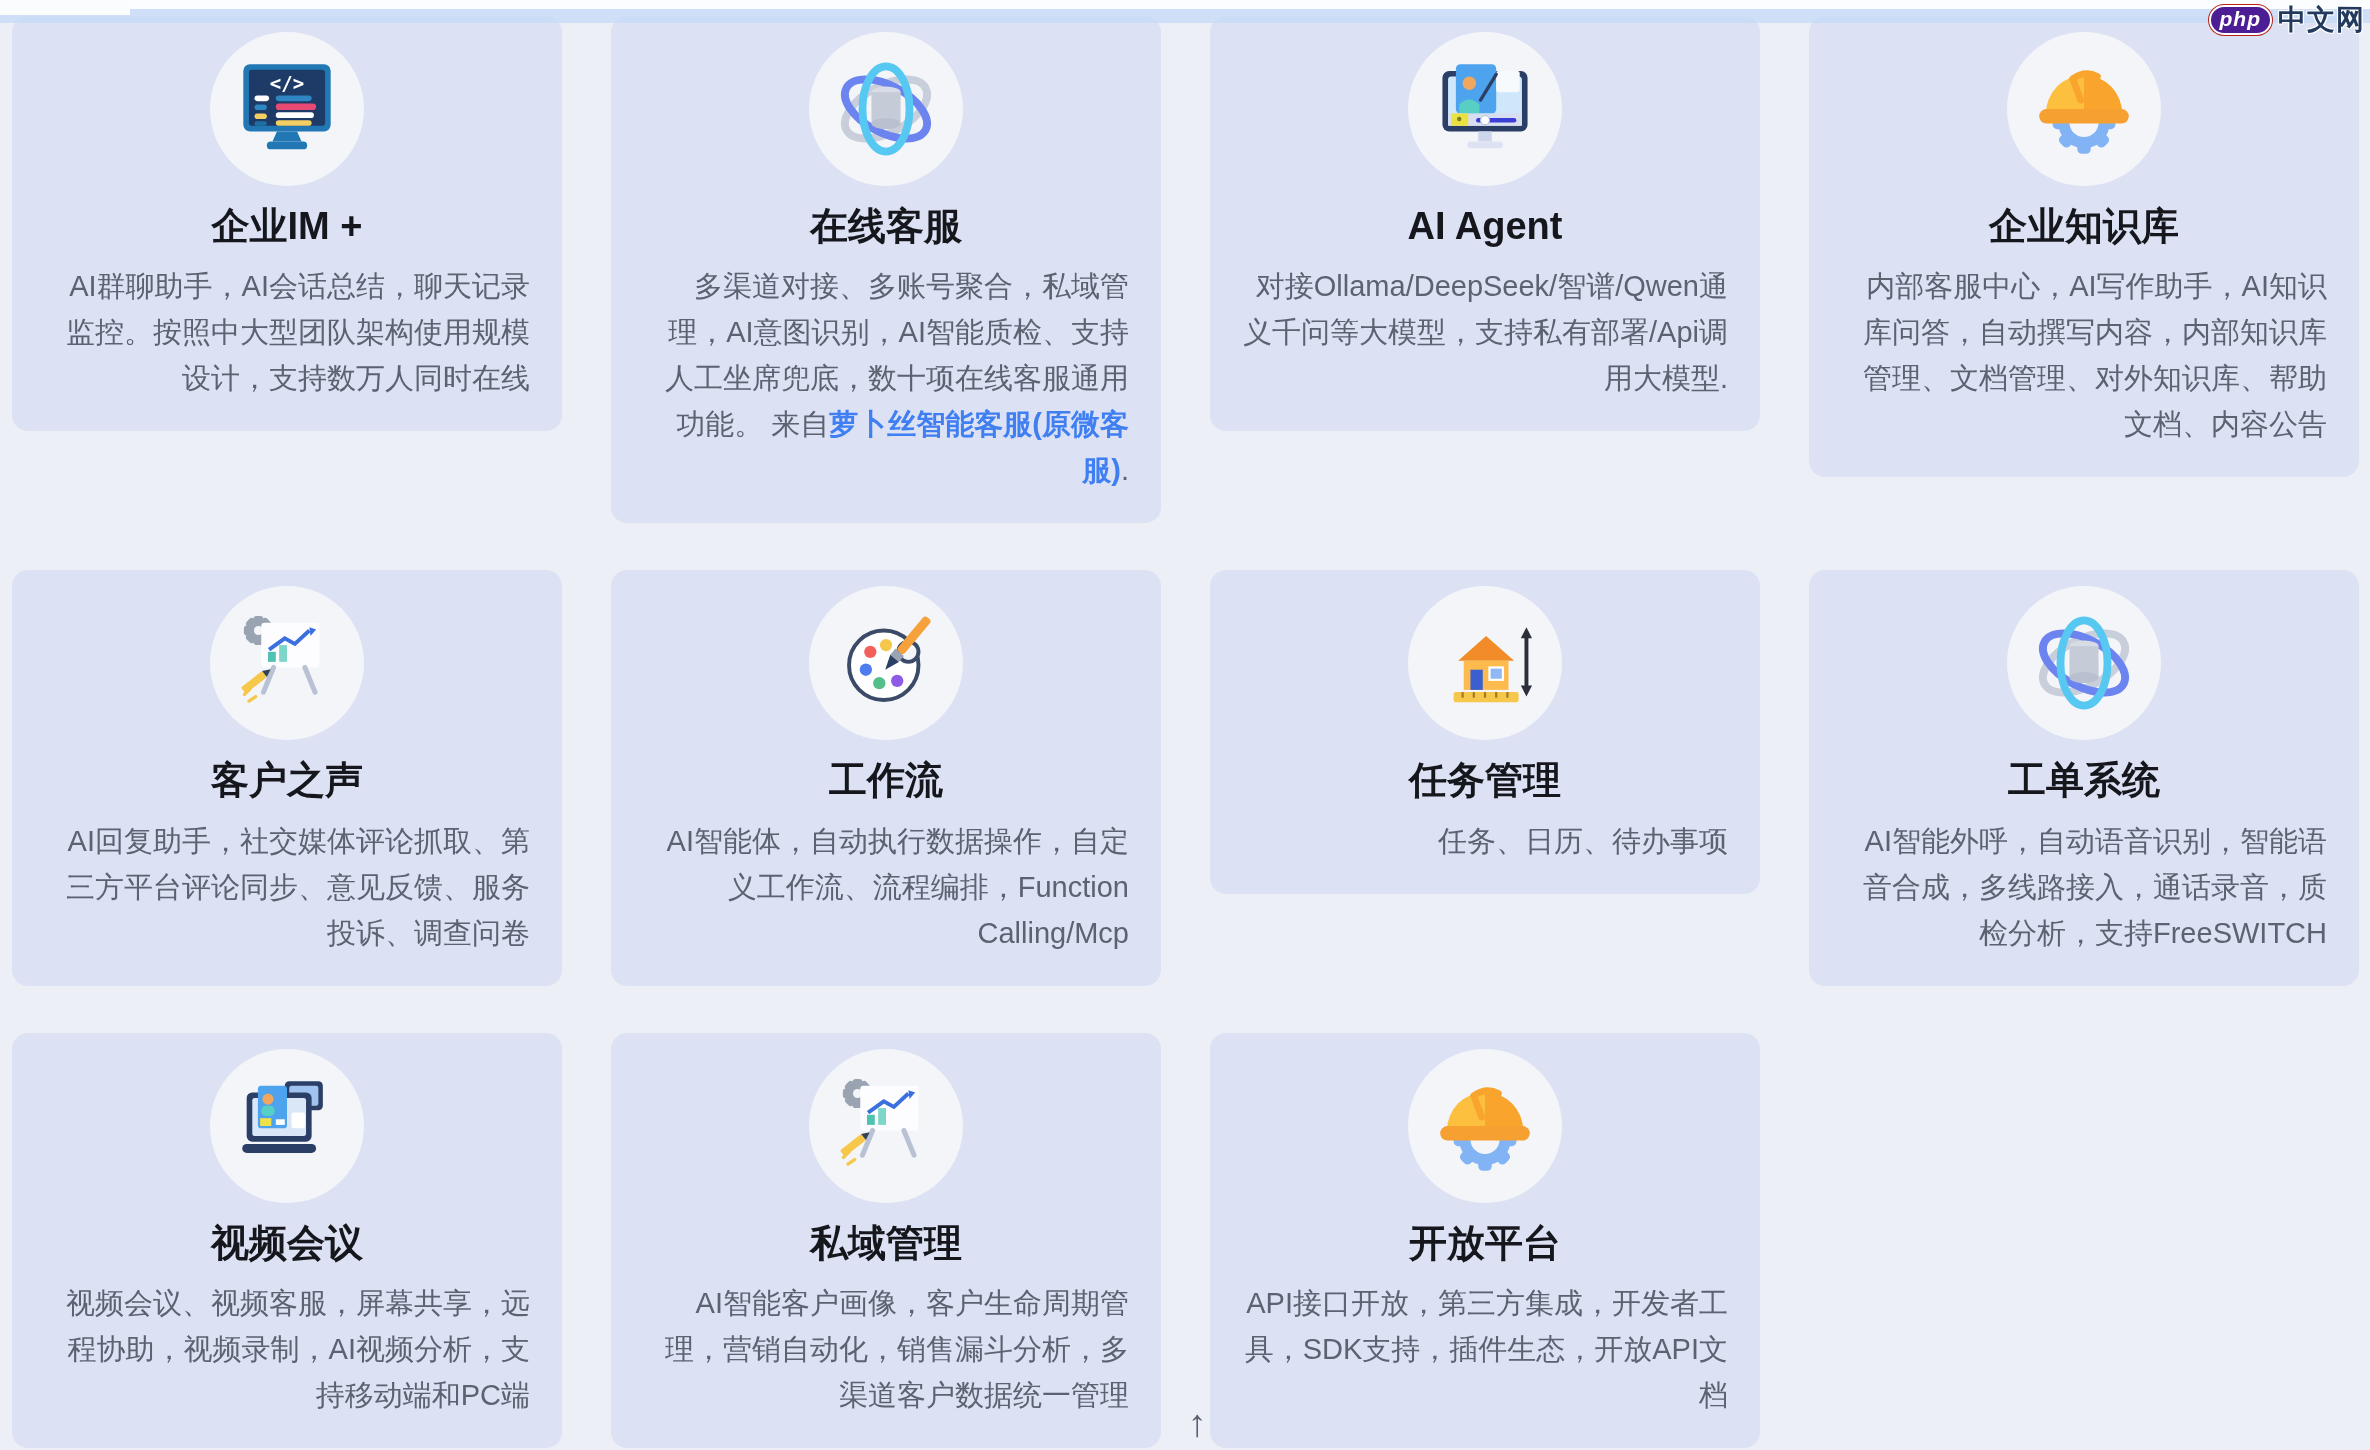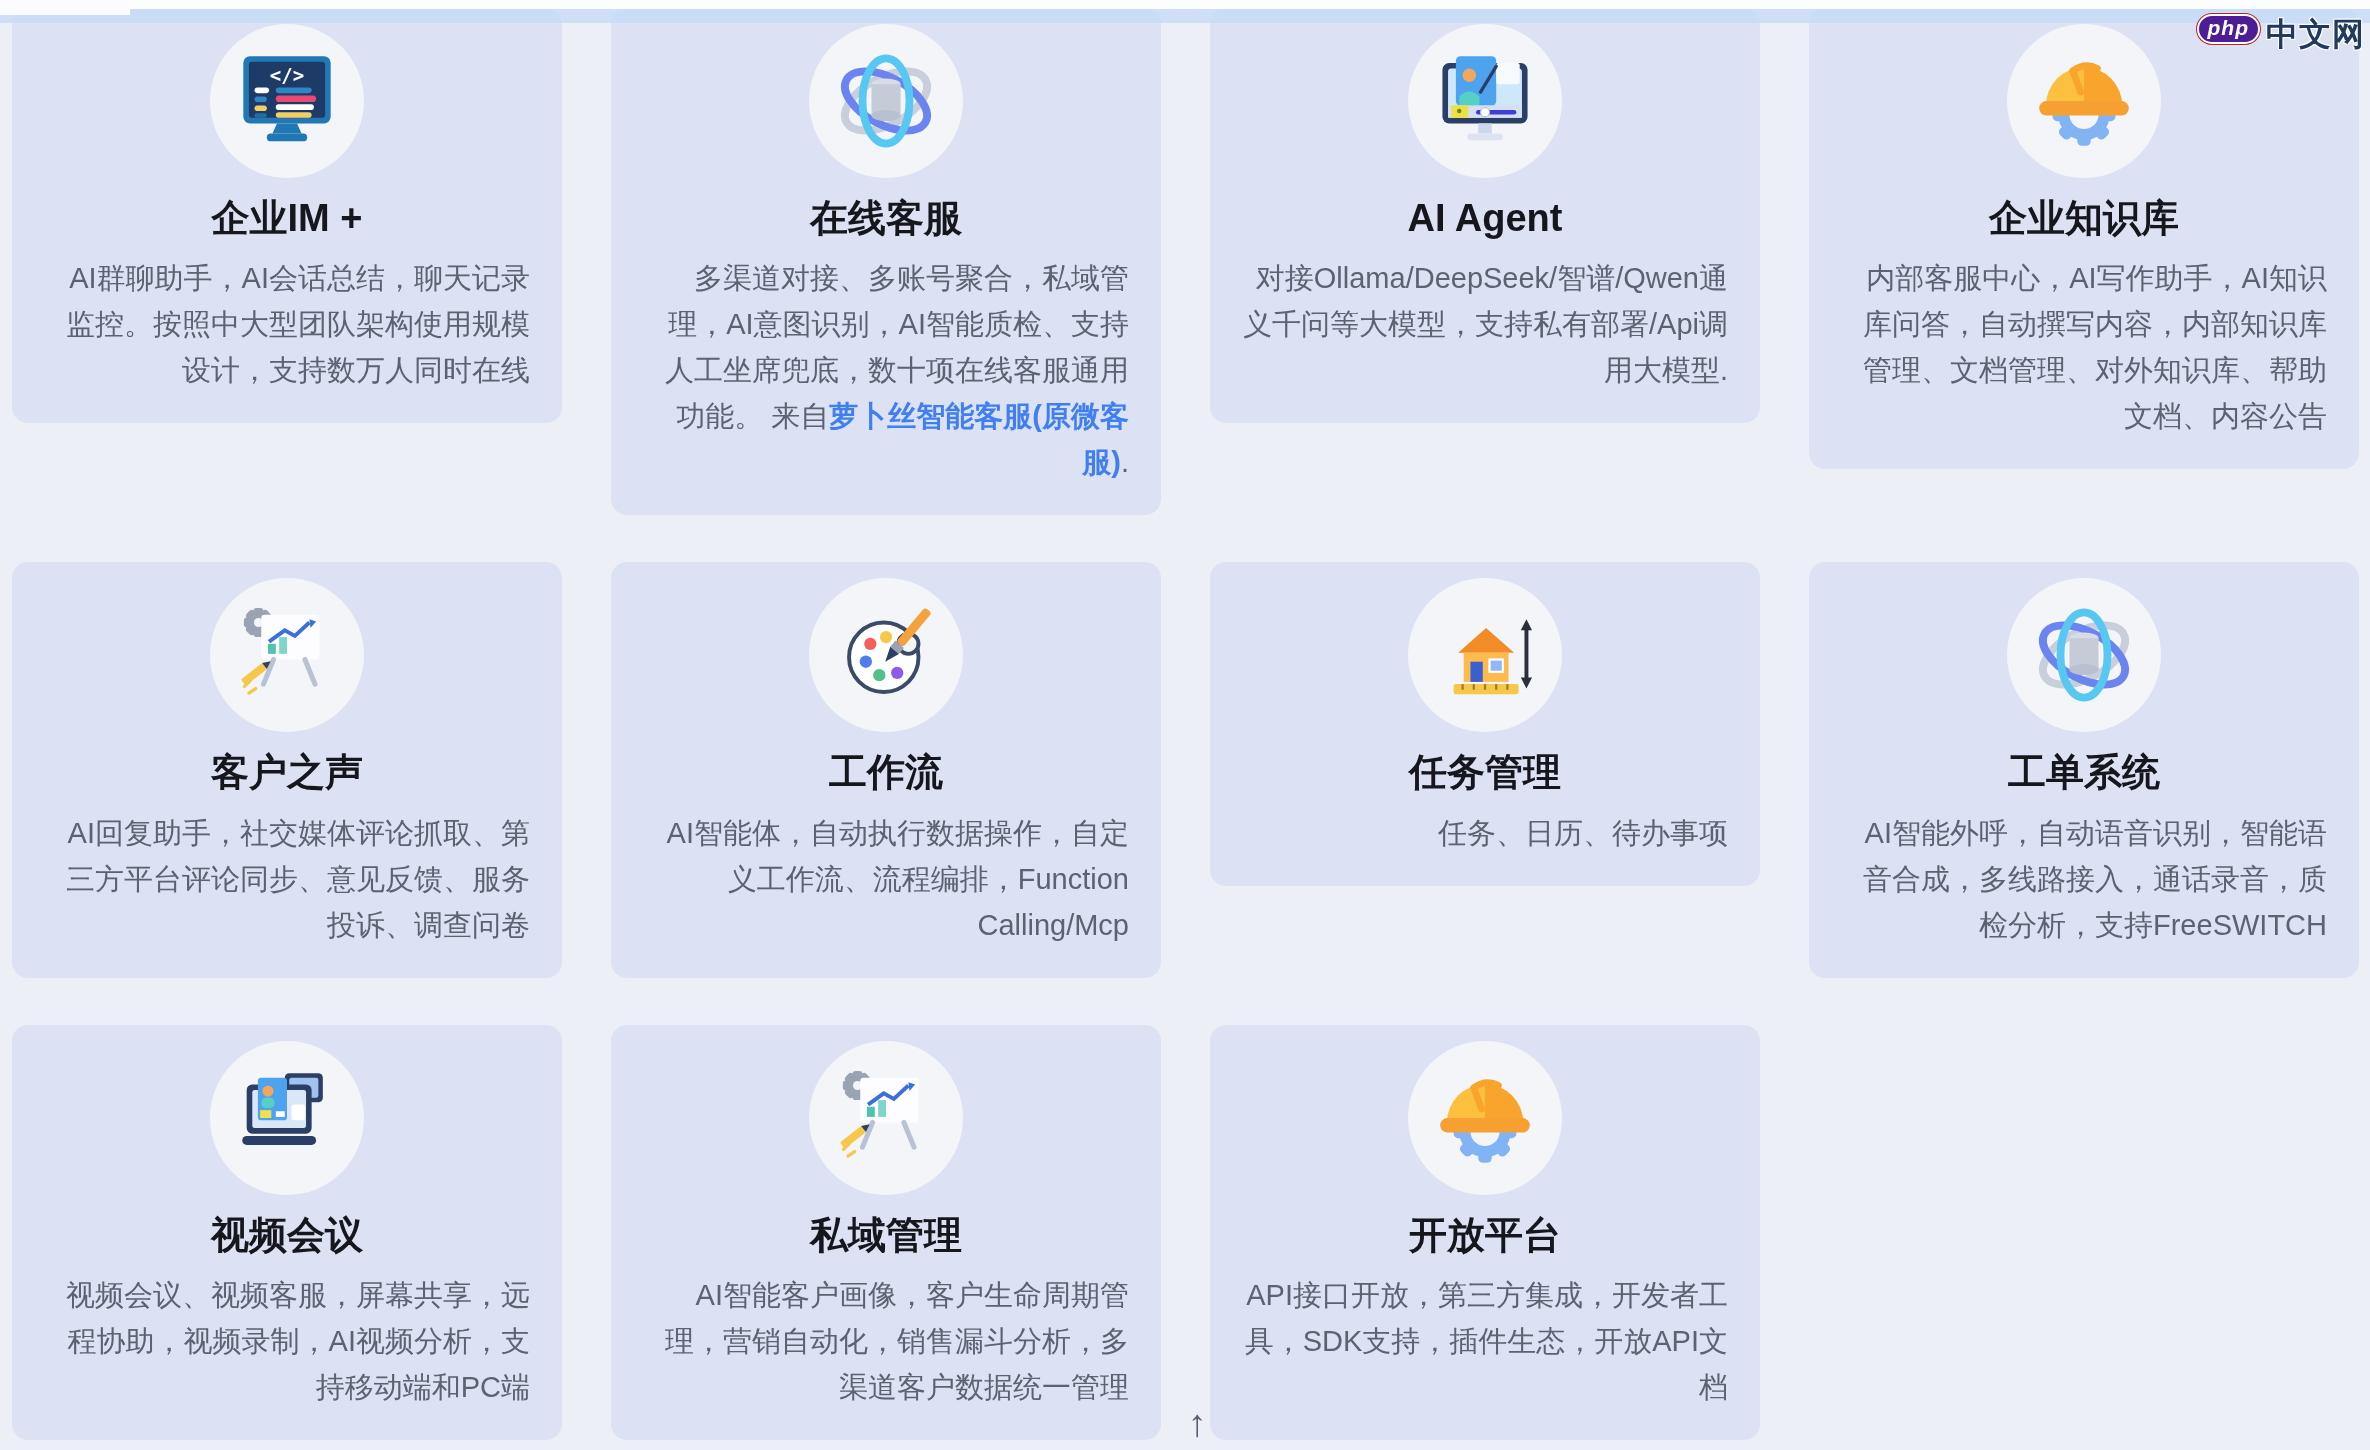--- a/index.html
+++ b/index.html
@@ -12,27 +12,26 @@
   .top-blue  { position: absolute; top: 9px; left: 0; width: 100%; height: 14px; background: rgba(199,220,246,0.82); z-index: 6; }
   .corner-white { position: absolute; top: 0; left: 0; width: 130px; height: 15px; background: #fbfcfd; z-index: 7; }
 
   .watermark { position: absolute; top: 1px; right: 5px; z-index: 9; display: flex; align-items: center; gap: 6px; }
   .php-pill {
     background: #4c1d95; color: #fff; font-weight: bold; font-style: italic;
     border-radius: 16px; padding: 1px 9px 4px; font-size: 21px; line-height: 1;
     border: 2px solid #fff; box-shadow: 0 0 0 1px #b8241c; letter-spacing: 1px;
   }
   .wm-text {
-    font-size: 32px; font-weight: 900; color: #223a5e; letter-spacing: 1px;
+    font-size: 28px; font-weight: 900; color: #223a5e; letter-spacing: 1px;
     text-shadow: 1px 1px 0 #fff, -1px -1px 0 #fff, 1px -1px 0 #fff, -1px 1px 0 #fff;
-    margin-top: 12px;
   }
 
   .grid {
-    position: absolute; left: 12px; top: 8px;
+    position: absolute; left: 12px; top: 16px;
     display: grid; grid-template-columns: repeat(4, 550px);
     column-gap: 49px; row-gap: 47px; align-items: start;
   }
   .card {
     background: #dce2f4; border-radius: 16px; box-sizing: border-box;
     padding: 16px 30px 30px; text-align: center;
   }
   .icon-circle {
     width: 154px; height: 154px; border-radius: 50%; background: #f3f5f9;
     margin: 0 auto 16px; display: flex; align-items: center; justify-content: center;

